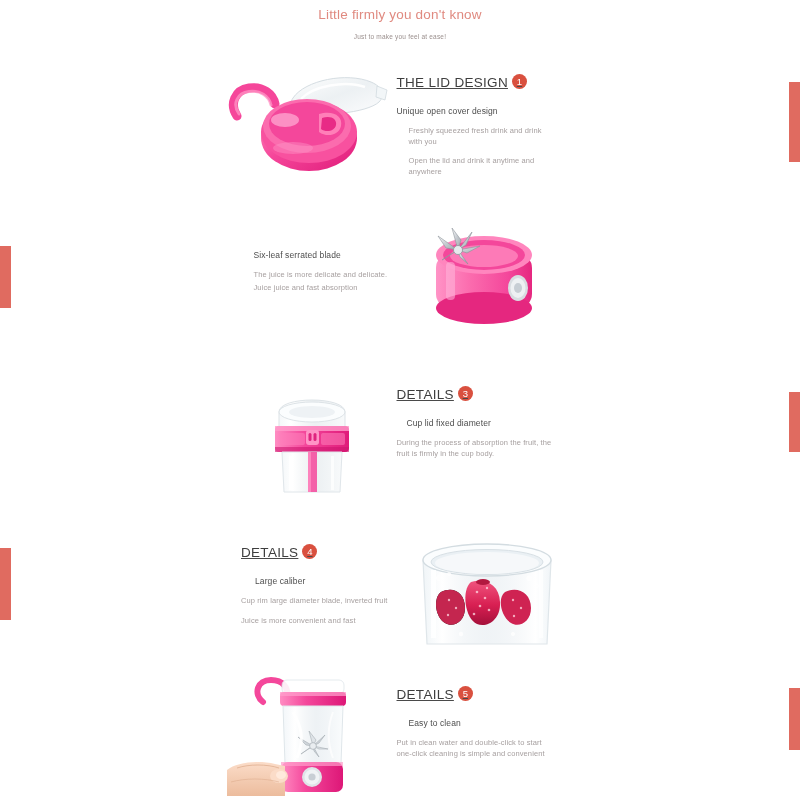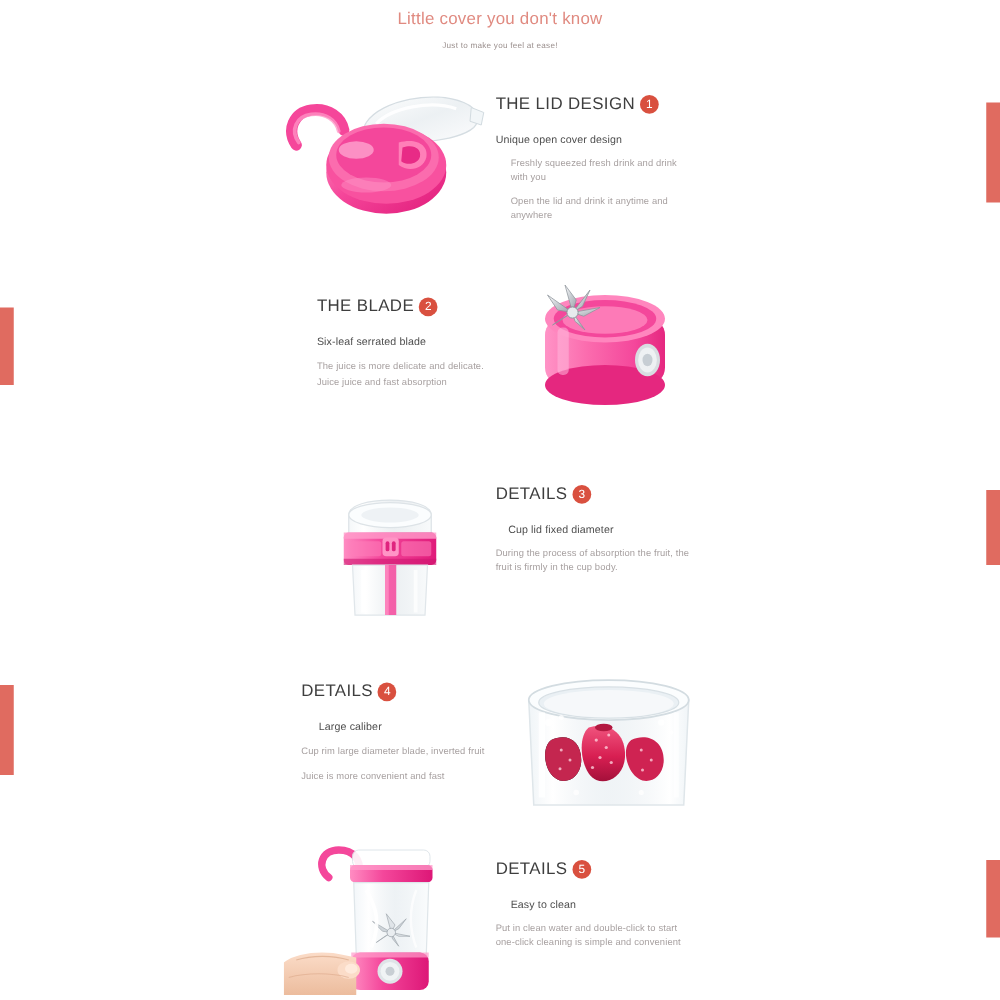--- a/index.html
+++ b/index.html
@@ -66,23 +66,24 @@
   .text-slot {
     width: 160px;
     flex: none;
     position: relative;
     padding-top: 14px;
   }
   .sec-left .text-slot { text-align: left; }
 
   .head-row {
     display: flex;
-    align-items: center;
+    align-items: flex-start;
     gap: 4px;
     position: relative;
+    text-decoration: underline;
   }
   .head-title {
     font-size: 13.5px;
     color: #3e3e3e;
     font-weight: 400;
     letter-spacing: 0.3px;
     line-height: 18px;
     white-space: nowrap;
   }
   .badge {
@@ -123,21 +124,21 @@
   .bar-gap-right { margin-left: 6px; }
   .bar-gap-left  { margin-right: 6px; }
 
   
   .art { position: absolute; inset: 0; }
 </style>
 </head>
 <body>
 
 <div id="page-header">
-  <h1 id="main-title">Little cover you don't know</h1>
+  <h1 id="main-title">Little firmly you don't know</h1>
   <p id="sub-title">Just to make you feel at ease!</p>
 </div>
 
 <div class="section sec-right" style="top:60px;">
   <div class="layout">
     <div class="img-slot" style="width:170px;height:120px;">
       <svg class="art" viewBox="0 0 170 120" xmlns="http://www.w3.org/2000/svg">
         <defs>
           <linearGradient id="pink1" x1="0" y1="0" x2="1" y2="1">
             <stop offset="0%" stop-color="#ff8fc0"></stop>
@@ -224,24 +225,20 @@
 
         <ellipse cx="104" cy="66" rx="10" ry="13" fill="#d8dde1"></ellipse>
         <ellipse cx="104" cy="66" rx="7.5" ry="10" fill="#eef1f3"></ellipse>
         <ellipse cx="104" cy="66" rx="4" ry="5" fill="#c7ced4"></ellipse>
 
         <rect x="32" y="40" width="9" height="38" rx="4" fill="#ffb6da" opacity="0.55"></rect>
       </svg>
     </div>
 
     <div class="text-slot">
-      <div class="head-row">
-        <span class="head-title">THE BLADE</span>
-        <span class="badge">2</span>
-      </div>
       <div class="sub-head">Six-leaf serrated blade</div>
       <div class="body-text">The juice is more delicate and delicate.</div>
       <div class="body-text" style="margin-top:2px;">Juice juice and fast absorption</div>
     </div>
   </div>
 </div>
 
 <div class="section sec-right" style="top:372px;">
   <div class="layout">
     <div class="img-slot" style="width:170px;height:125px;">

